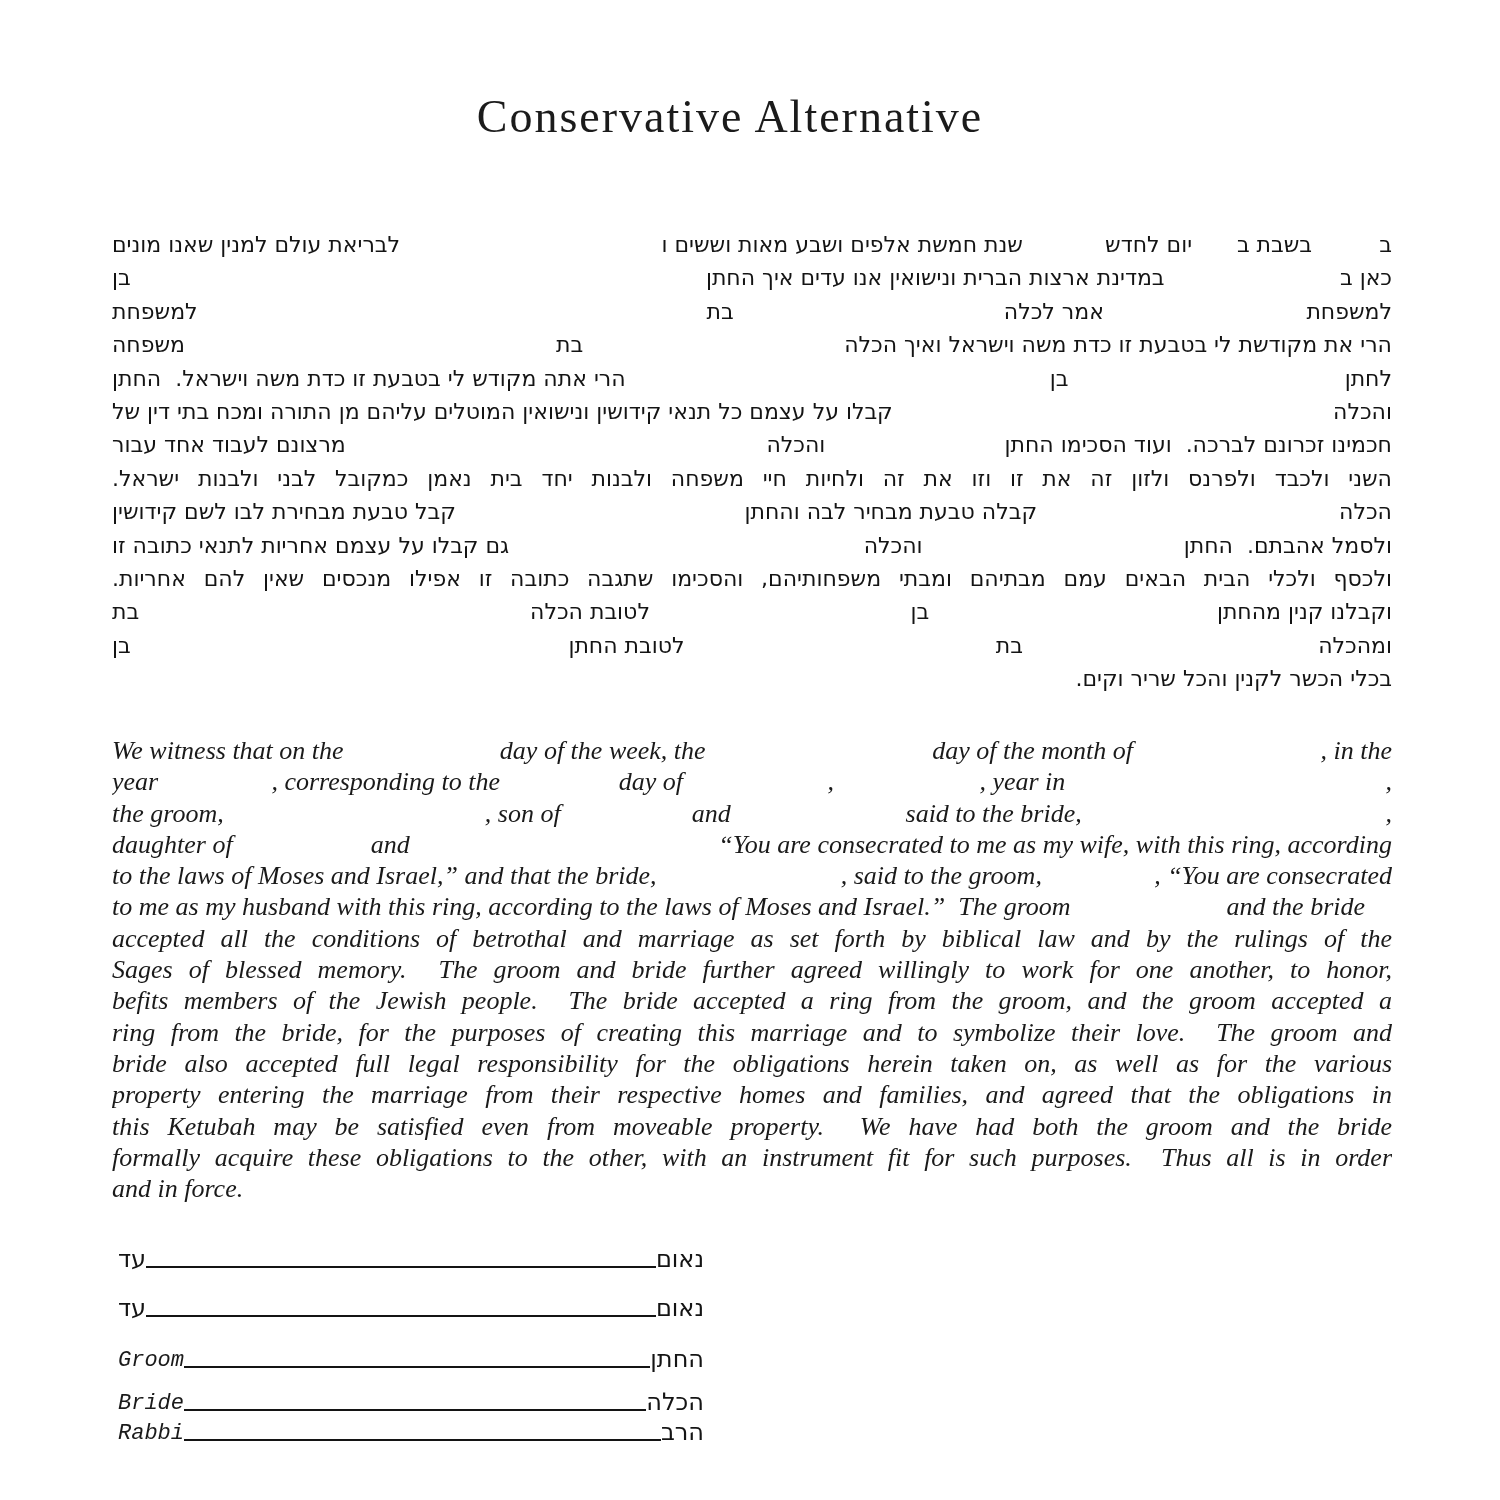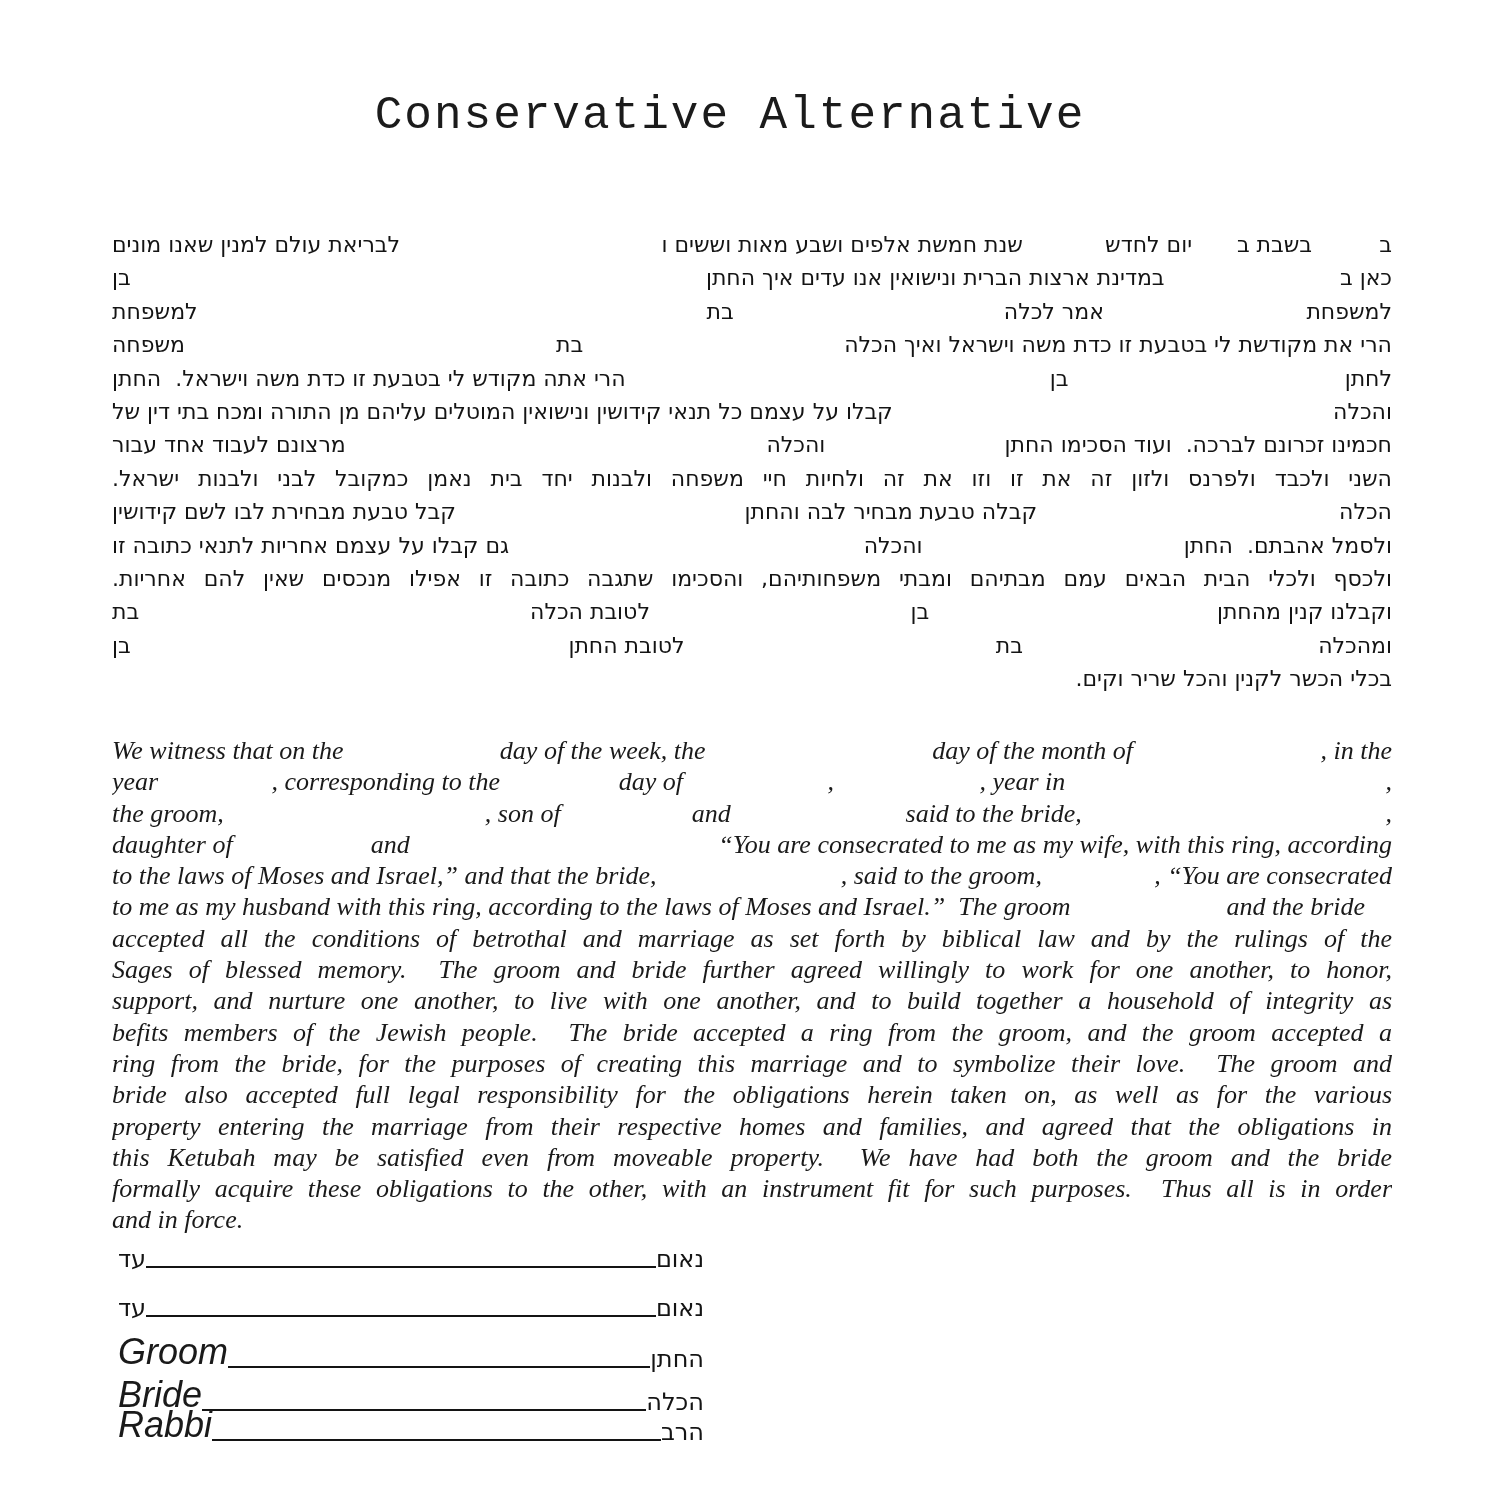--- a/index.html
+++ b/index.html
@@ -11,21 +11,21 @@
     background: #ffffff;
     color: #121212;
     overflow: hidden;
   }
   .title {
     position: absolute;
     top: 90px;
     left: 0;
     width: 1460px;
     text-align: center;
-    font-family: Liberation Mono, monospace;
+    font-family: Liberation Serif, serif;
     font-size: 46px;
     font-weight: 400;
     letter-spacing: 2px;
     color: #1b1b1b;
   }
   
   .textblock { position: absolute; left: 112px; width: 1280px; }
   .hebrew-block {
     top: 228px;
     direction: rtl;
@@ -66,23 +66,23 @@
     min-width: 40px;
   }
   .sig-heb {
     font-family: "DejaVu Sans", sans-serif;
     font-size: 24px;
     color: #141414;
     direction: rtl;
     white-space: pre;
   }
   .sig-lat {
-    font-family: Liberation Sans, sans-serif;
+    font-family: Liberation Mono, monospace;
     font-style: italic;
-    font-size: 36px;
+    font-size: 22px;
     color: #1a1a1a;
     white-space: pre;
   }
 </style>
 </head>
 <body>
 
 <div class="page">
 
   <h1 class="title">Conservative Alternative</h1>
@@ -226,21 +226,20 @@
         <span class="gapspan" style="flex: 1.25 1 75px;"></span>
         <span class="seg">, “You are consecrated</span>
       </div>
       <div class="line flexline">
         <span class="seg">to me as my husband with this ring, according to the laws of Moses and Israel.”  The groom</span>
         <span class="gapspan" style="flex: 0.8 1 48px;"></span>
         <span class="seg">and the bride</span>
       </div>
       <div class="line blockfill"><span class="seg">accepted all the conditions of betrothal and marriage as set forth by biblical law and by the rulings of the</span></div>
       <div class="line blockfill"><span class="seg">Sages of blessed memory.  The groom and bride further agreed willingly to work for one another, to honor,</span></div>
-      <div class="line blockfill"><span class="seg">support, and nurture one another, to live with one another, and to build together a household of integrity as</span></div>
       <div class="line blockfill"><span class="seg">befits members of the Jewish people.  The bride accepted a ring from the groom, and the groom accepted a</span></div>
       <div class="line blockfill"><span class="seg">ring from the bride, for the purposes of creating this marriage and to symbolize their love.  The groom and</span></div>
       <div class="line blockfill"><span class="seg">bride also accepted full legal responsibility for the obligations herein taken on, as well as for the various</span></div>
       <div class="line blockfill"><span class="seg">property entering the marriage from their respective homes and families, and agreed that the obligations in</span></div>
       <div class="line blockfill"><span class="seg">this Ketubah may be satisfied even from moveable property.  We have had both the groom and the bride</span></div>
       <div class="line blockfill"><span class="seg">formally acquire these obligations to the other, with an instrument fit for such purposes.  Thus all is in order</span></div>
       <div class="line "><span class="seg">and in force.</span></div>
     </div>
 
   <div class="sig-block">

